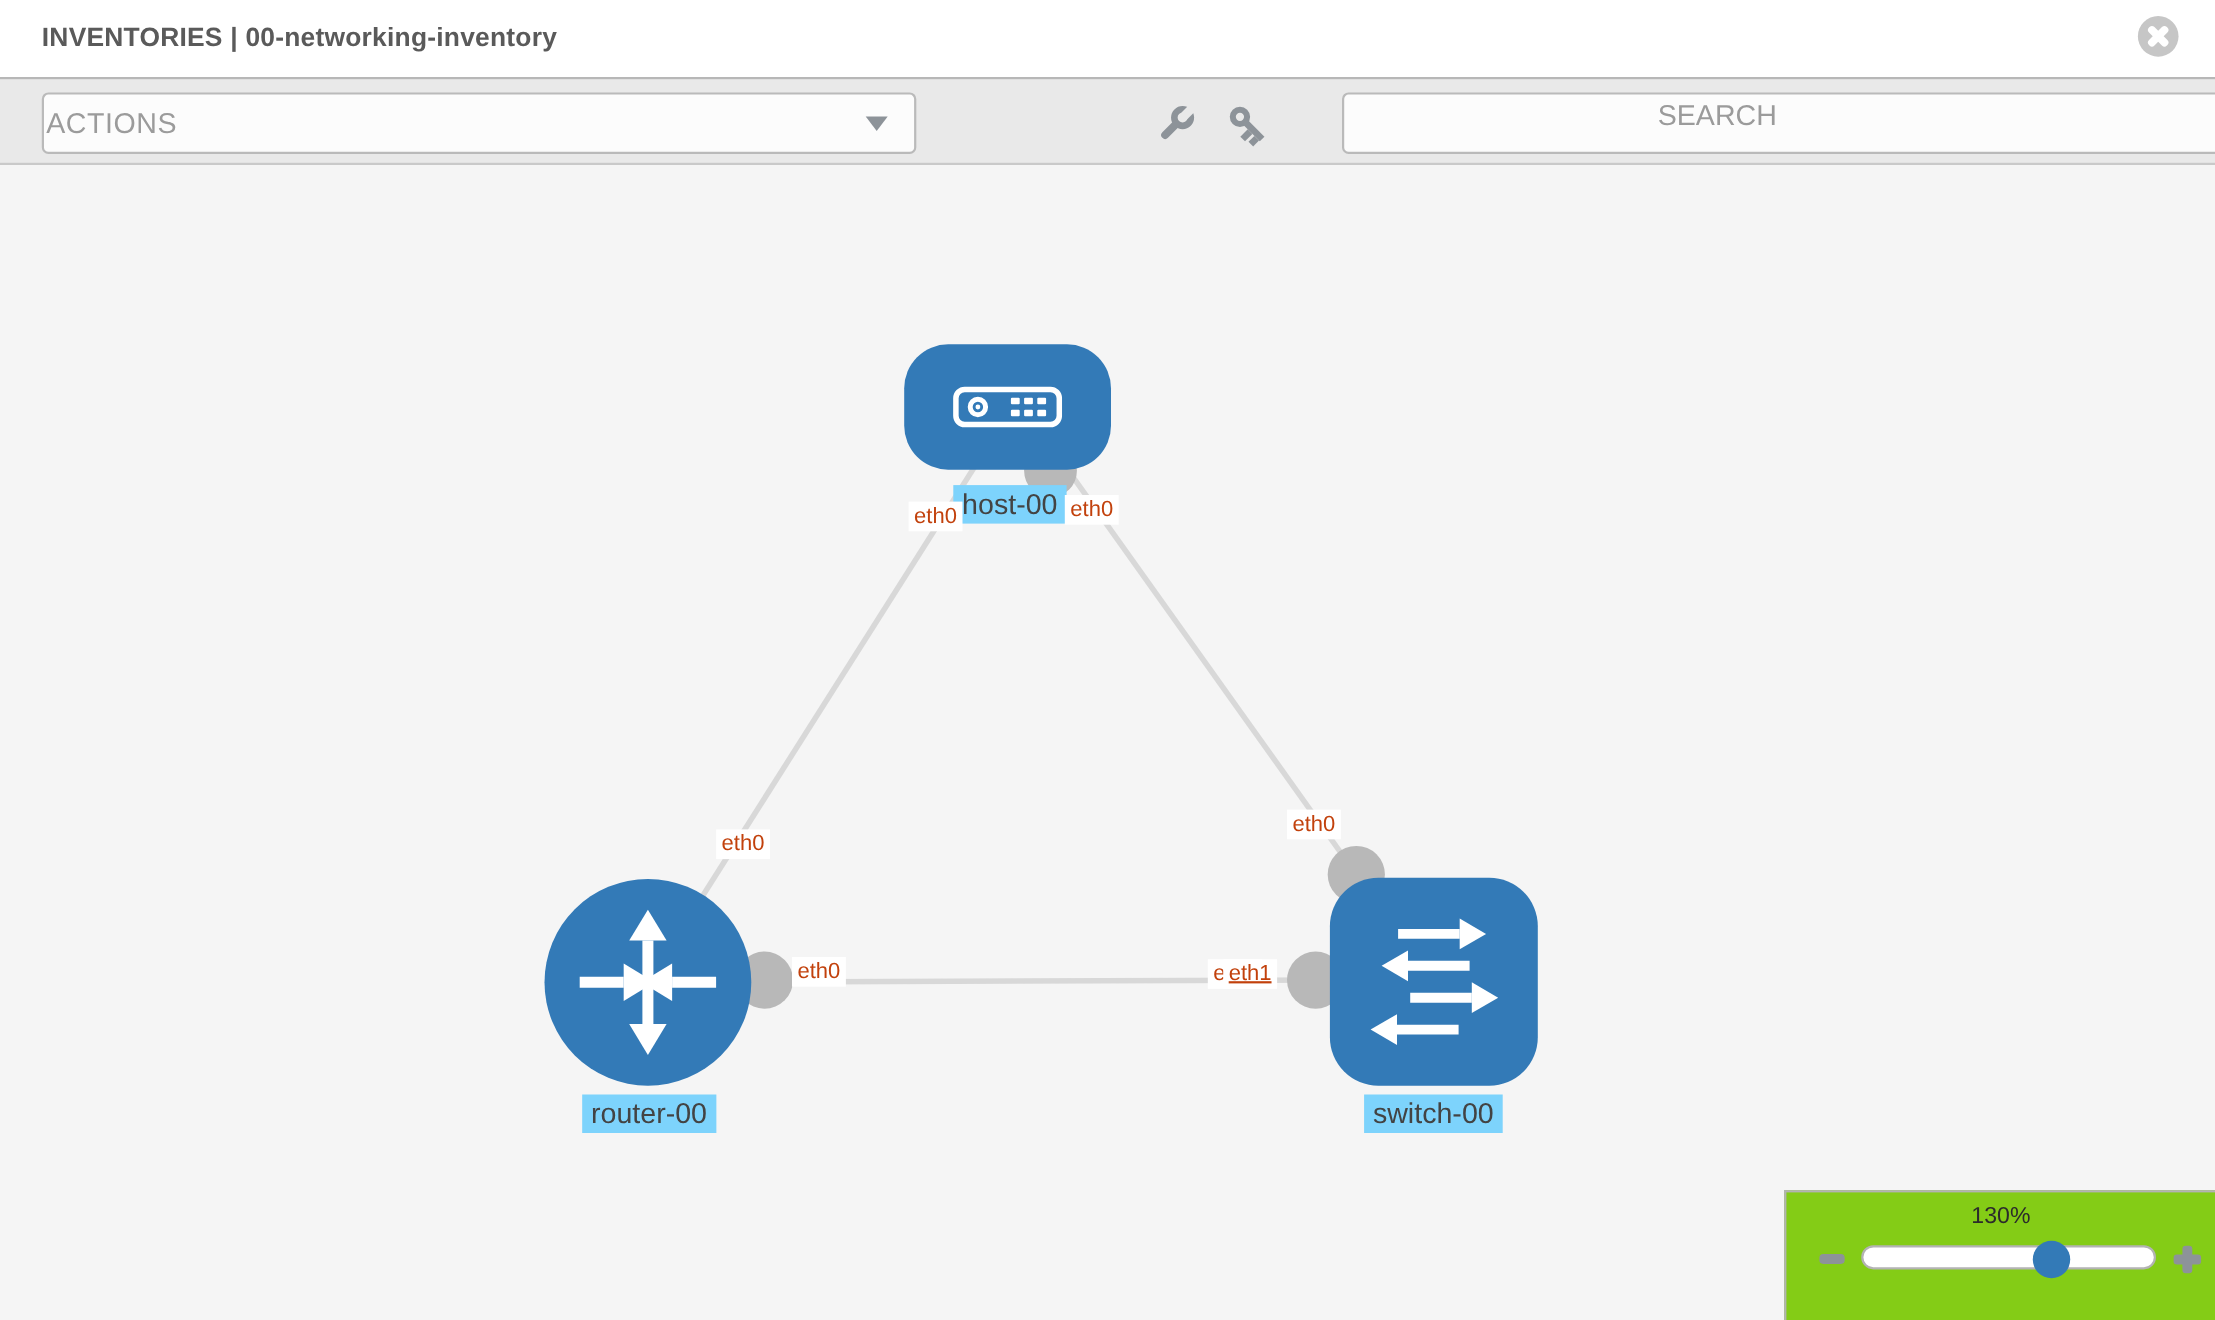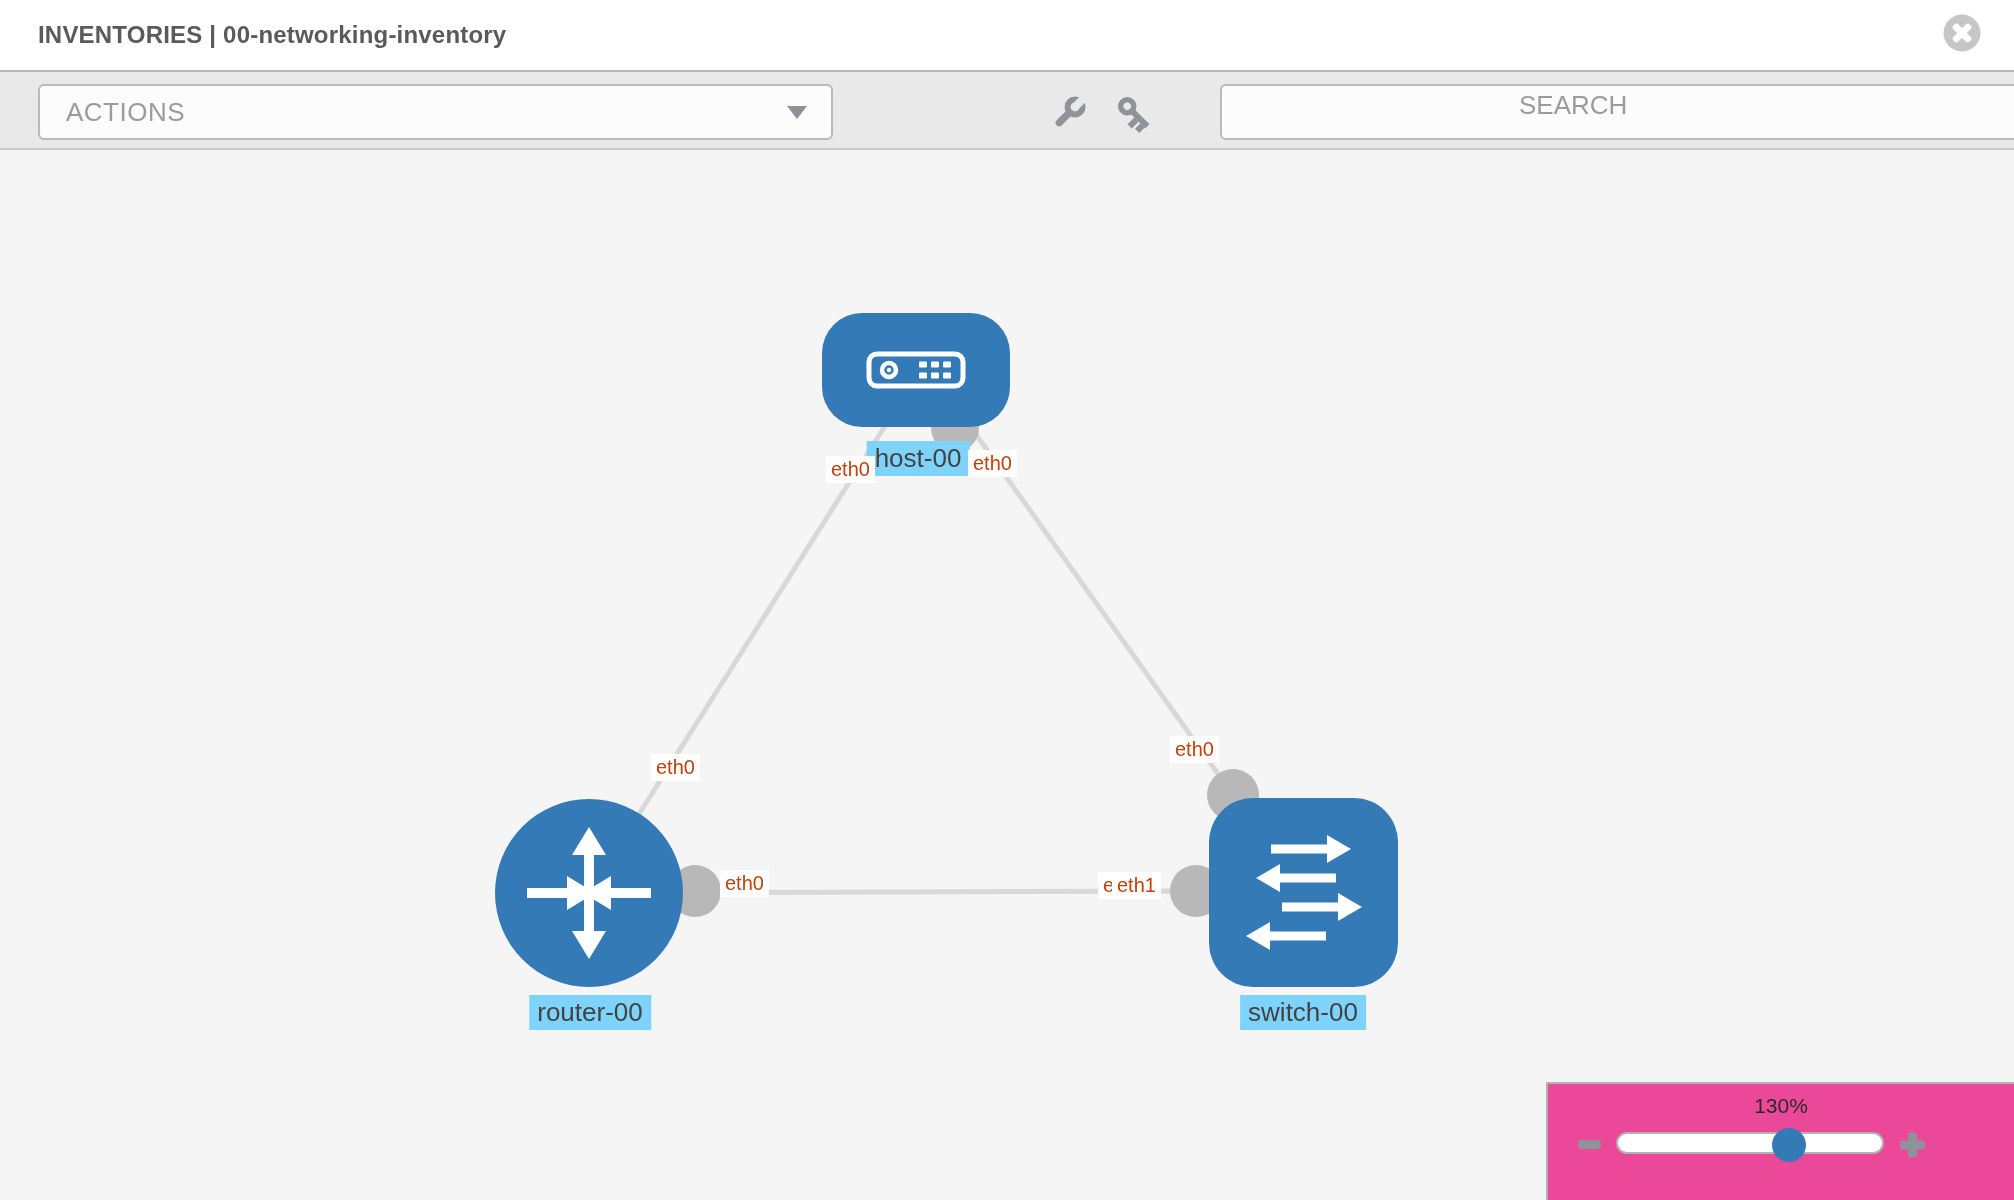--- a/index.html
+++ b/index.html
@@ -11,21 +11,21 @@
   .page-title { position:absolute; left:38px; top:50%; transform:translateY(-50%);
                 font-size:24px; font-weight:bold; color:#5a5a5a; letter-spacing:.2px; }
   .close-btn { position:absolute; left:1943px; top:14px; width:38px; height:38px;
                cursor:pointer; background:none; border:none; }
 
   
   .toolbar { position:relative; height:80px; background:#e9e9e9;
              border-top:2px solid #b7b7b7; border-bottom:2px solid #c9c9c9; }
   .combo { position:absolute; top:12px; height:56px; background:#fcfcfc;
            border:2px solid #bababa; border-radius:6px; display:flex;
-           align-items:center; padding:0 24px 0 26px; }
+           align-items:center; padding:0 24px 0 2px; }
   .combo-actions { left:38px;  width:795px; cursor:pointer; }
   .combo-search  { left:1220px; width:931px;flex-direction:column; }
   .combo-label { font-size:26px; color:#9b9b9b; letter-spacing:.5px; }
   .search-input { flex:1; border:none; outline:none; background:transparent;
                   font-size:26px; color:#666; font-family:"Liberation Sans",sans-serif; }
   .search-input::placeholder { color:#9b9b9b; opacity:1; }
   .caret-down { margin-left:auto; width:0; height:0; border-left:10px solid transparent;
                 border-right:10px solid transparent; border-top:13px solid #8d9399; }
   .tool-btn { position:absolute; top:20px; width:44px; height:44px; background:none;
               border:none; cursor:pointer; }
@@ -40,22 +40,22 @@
           justify-content:center; cursor:pointer; }
   .node-host   { left:822px;  top:163px; width:188px; height:114px; border-radius:40px; }
   .node-router { left:495px;  top:649px; width:188px; height:188px; border-radius:50%; }
   .node-switch { left:1209px; top:648px; width:189px; height:189px; border-radius:44px; }
   .node-label { position:absolute; background:#7dd3fc; color:#434343; font-size:26px;
                 padding:2px 8px; white-space:nowrap; transform:translateX(-50%); }
   .port-label { position:absolute; background:#ffffff; color:#c2410c; font-size:20px;
                 padding:2px 5px; white-space:nowrap; }
 
   
-  .zoom-panel { position:absolute; right:0; bottom:0; width:468px; height:118px;
-                background:#ec4899; border:2px solid #b3b3b3; border-right:none;
+  .zoom-panel { position:absolute; right:0; bottom:0; width:392px; height:118px;
+                background:#84cc16; border:2px solid #b3b3b3; border-right:none;
                 border-bottom:none; }
   .zoom-level { position:absolute; left:0; right:0; top:10px; text-align:center;
                 font-size:21px; color:#2b2b2b; }
   .zoom-track { position:absolute; left:68px; top:48px; width:268px; height:22px;
                 background:#fff; border:2px solid #b3b3b3; border-radius:12px; cursor:pointer; }
   .zoom-handle { position:absolute; left:224px; top:44px; width:34px; height:34px;
                  border-radius:50%; background:#337ab7; cursor:grab; }
   .zoom-btn { position:absolute; width:44px; height:44px; background:none; border:none;
               cursor:pointer; top:39px; }
   .zoom-btn.minus { left:19px; }
@@ -174,21 +174,21 @@
   <div class="node-label" style="left:590px; top:845px;">router-00</div>
   <div class="node-label" style="left:1303px; top:845px;">switch-00</div>
 
   <div class="port-label" style="left:826px; top:306px;">eth0</div>
   <div class="port-label" style="left:968px; top:300px;">eth0</div>
   <div class="port-label" style="left:651px; top:604px;">eth0</div>
   <div class="port-label" style="left:720px; top:720px;">eth0</div>
   <div class="port-label" style="left:1170px; top:586px;">eth0</div>
   <div style="position:absolute; left:1098px; top:722px;">
     <div class="port-label" style="left:0; top:0;">eth0</div>
-    <div class="port-label" style="left:14px; top:0; z-index:2;">eth1</div>
+    <div class="port-label" style="left:14px; top:0; z-index:2;text-decoration:underline;">eth1</div>
   </div>
 
   <div class="zoom-panel">
     <div class="zoom-level">130%</div>
     <button class="zoom-btn minus">
       <svg width="44" height="44" viewBox="0 0 44 44">
         <rect x="11" y="17" width="23" height="9" rx="3.5" fill="#8d9399"></rect>
       </svg>
     </button>
     <div class="zoom-track"></div>

